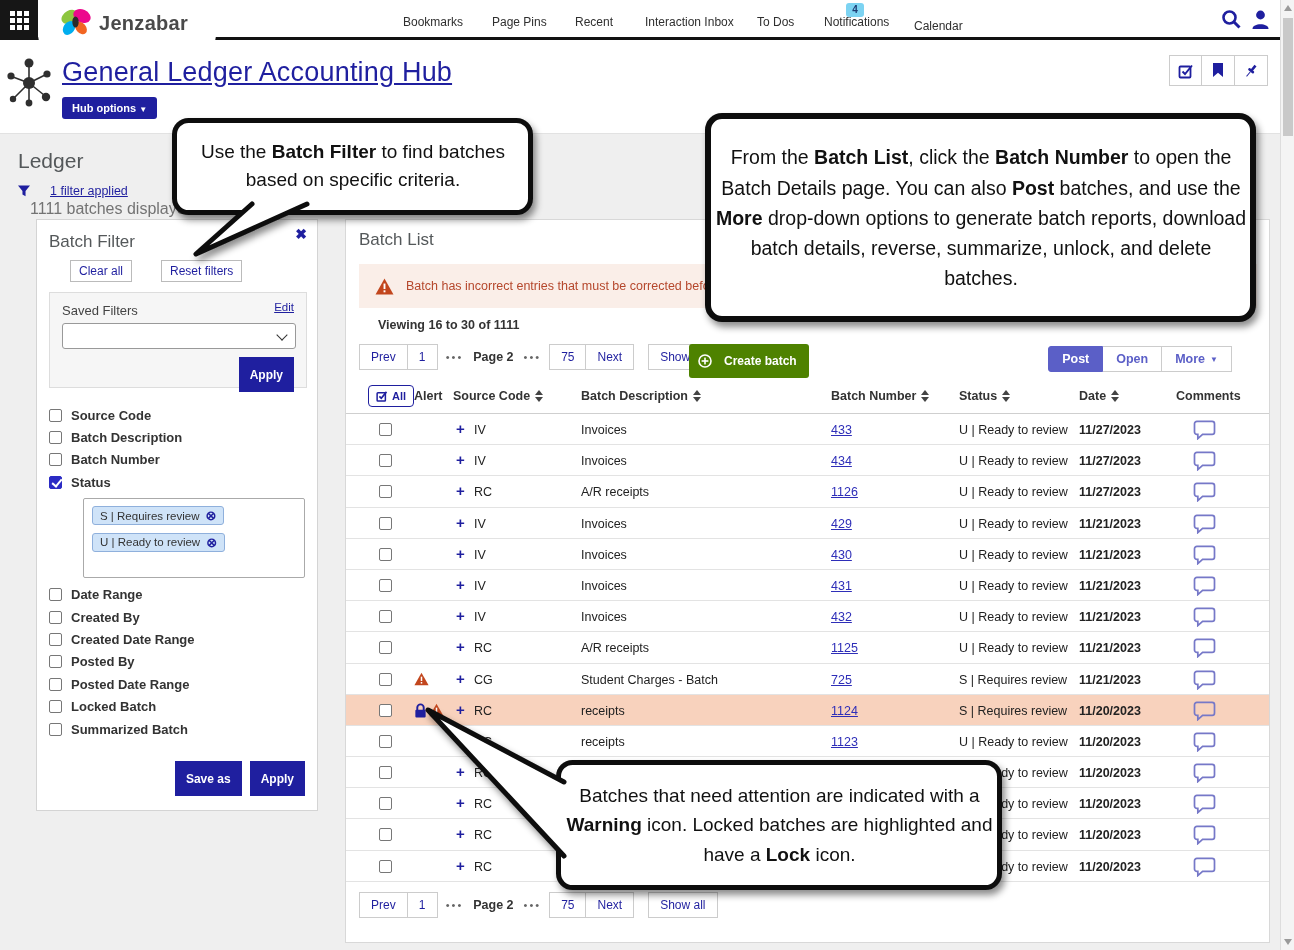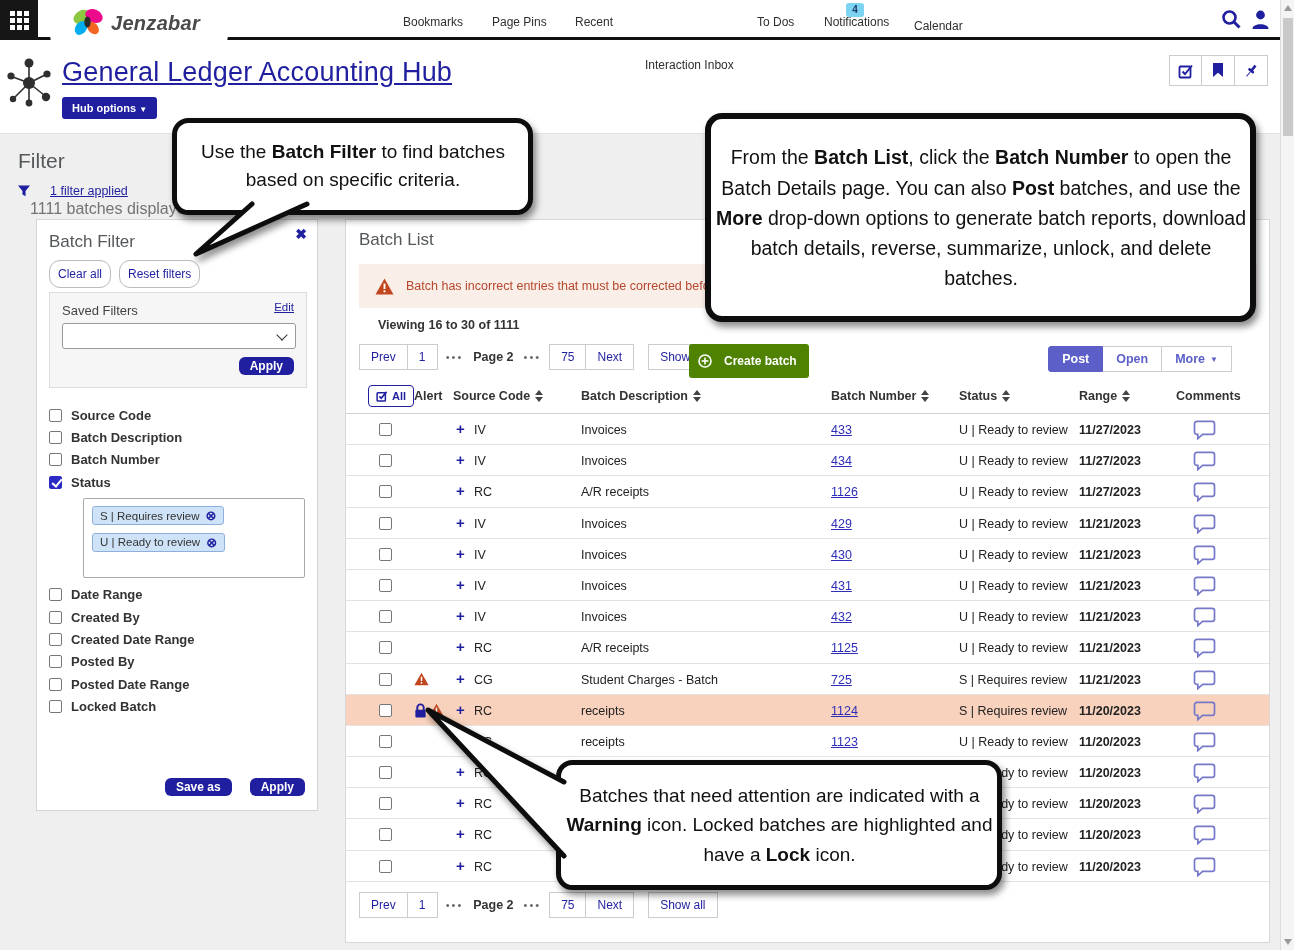--- a/index.html
+++ b/index.html
@@ -5,21 +5,21 @@
   * { margin:0; padding:0; box-sizing:border-box; }
   html,body { width:1294px; height:950px; }
   body { font-family:"Liberation Sans",sans-serif; background:#fff; overflow:hidden; position:relative; color:#222; }
   #app { position:absolute; inset:0; }
 
   
   .topbar { position:absolute; left:0; top:0; width:1294px; height:40px; background:#fff; border-bottom:3px solid #111; z-index:5; }
   .menu-sq { position:absolute; left:0; top:0; width:38px; height:40px; background:#161616; display:flex; align-items:center; justify-content:center; cursor:pointer; }
   .grid-ico { display:grid; grid-template-columns:repeat(3,5px); grid-gap:2px; }
   .grid-ico i { width:5px; height:5px; background:#fff; }
-  .logo-tab { position:absolute; left:50px; top:0; width:178px; height:46px; background:#fff; border-radius:0 0 10px 10px; z-index:6; display:flex; align-items:center; padding-left:21px;font-style:italic; }
+  .logo-tab { position:absolute; left:38px; top:0; width:178px; height:46px; background:#fff; border-radius:0 0 10px 10px; z-index:6; display:flex; align-items:center; padding-left:21px; }
   .brand-text { font-size:20px; font-weight:600; color:#4a4a4a; letter-spacing:.3px; margin-left:6px; }
   .nav-item { position:absolute; top:15px; font-size:12px; color:#2f2f2f; cursor:pointer; white-space:nowrap; }
   .nav-badge { position:absolute; left:846px; top:3px; width:18px; height:14px; background:#7cd3f2; border-radius:3px; font-size:10px; color:#1d3c74; text-align:center; line-height:14px; font-weight:700; }
   .top-icons { position:absolute; top:9px; right:24px; display:flex; gap:10px; }
 
   
   .header { position:absolute; left:0; top:43px; width:1294px; height:90px; background:#fff; }
   .hub-ico { position:absolute; left:4px; top:10px; }
   .page-title { position:absolute; left:62px; top:14px; font-size:27px; color:#1f1f9f; text-decoration:underline; font-weight:400; letter-spacing:.2px; cursor:pointer; }
   .hub-options { position:absolute; left:62px; top:54px; background:#1f1f9f; color:#fff; font-size:11px; font-weight:700; border:none; border-radius:3px; height:22px; padding:0 10px; cursor:pointer; }
@@ -32,27 +32,27 @@
   .content { position:absolute; left:0; top:133px; width:1294px; height:817px; background:#efefef; border-top:1px solid #e2e2e2; }
   .sb-title { position:absolute; left:18px; top:15px; font-size:21px; color:#54585a; }
   .sb-filter-link { position:absolute; left:18px; top:50px; font-size:12.5px; color:#1f1f9f; text-decoration:underline; cursor:pointer; display:flex; align-items:center; gap:20px; }
   .sb-count { position:absolute; left:30px; top:66px; font-size:16px; color:#737373; }
 
   
   .filter-card { position:absolute; left:36px; top:85px; width:282px; height:592px; background:#fff; border:1px solid #d4d4d4; }
   .fc-close { position:absolute; right:10px; top:6px; color:#1f1f9f; font-weight:700; font-size:14px; cursor:pointer; }
   .fc-title { position:absolute; left:12px; top:12px; font-size:17px; color:#54585a; }
   .fc-btnrow { position:absolute; left:12px; top:40px; display:flex; gap:8px; }
-  .btn-ghost { background:#fff; border:1px solid #bbb; border-radius:11px; color:#1f1f9f; font-size:12px; height:28px; padding:0 8px; cursor:pointer; }
+  .btn-ghost { background:#fff; border:1px solid #bbb; border-radius:0; color:#1f1f9f; font-size:12px; height:22px; padding:0 8px; cursor:pointer;margin-left:21px; }
   .saved-panel { position:absolute; left:12px; top:72px; width:258px; height:96px; background:#f6f6f6; border:1px solid #ddd; }
   .sp-label { position:absolute; left:12px; top:10px; font-size:13px; color:#444; }
   .sp-edit { position:absolute; right:12px; top:8px; font-size:11.5px; color:#1f1f9f; text-decoration:underline; cursor:pointer; }
   .sp-select { position:absolute; left:12px; top:30px; width:234px; height:26px; background:#fff; border:1px solid #999; border-radius:3px; cursor:pointer; }
   .sp-select .chev { position:absolute; right:9px; top:7px; width:8px; height:8px; border-right:1.5px solid #333; border-bottom:1.5px solid #333; transform:rotate(45deg); }
-  .btn-navy { background:#1f1f9f; color:#fff; border:none; border-radius:6px; font-size:12px; font-weight:700; height:18px; padding:0 11px; cursor:pointer;margin-left:10px; }
+  .btn-navy { background:#1f1f9f; color:#fff; border:none; border-radius:0; font-size:12px; font-weight:700; height:35px; padding:0 11px; cursor:pointer; }
   .sp-apply { position:absolute; right:12px; top:64px; }
   .fc-options { position:absolute; left:12px; top:184px; width:258px; }
   .opt-row { display:flex; align-items:center; gap:9px; height:22.4px; }
   .opt-box { width:13px; height:13px; border:1px solid #777; border-radius:2px; background:#fff; flex:none; cursor:pointer; position:relative; }
   .opt-box.checked { background:#2b2bc4; border-color:#2b2bc4; }
   .opt-box.checked:after { content:""; position:absolute; left:3.5px; top:0.5px; width:4px; height:8px; border-right:2px solid #fff; border-bottom:2px solid #fff; transform:rotate(40deg); }
   .opt-label { font-size:13px; font-weight:700; color:#333; }
   .tagbox { width:222px; min-height:80px; background:#fff; border:1px solid #aaa; border-radius:2px; margin:4px 0 6px 34px; padding:7px 8px; }
   .tag { display:inline-flex; align-items:center; gap:6px; background:#cfe3f8; border:1px solid #8fb0dc; border-radius:3px; font-size:11.5px; color:#333; padding:2px 7px; margin-bottom:7px; cursor:default; }
   .tag .x { color:#1f1f9f; font-size:13px; font-weight:700; cursor:pointer; line-height:1; }
@@ -128,21 +128,21 @@
           <i></i>
           <i></i>
           <i></i>
           <i></i>
         </span>
     </div>
     <div id="nav-items">
         <a class="nav-item" style="left: 403px;">Bookmarks</a>
         <a class="nav-item" style="left: 492px;">Page Pins</a>
         <a class="nav-item" style="left: 575px;">Recent</a>
-        <a class="nav-item" style="left: 645px; margin-top: 43px;">Interaction Inbox</a>
+        <a class="nav-item" style="left: 645px;">Interaction Inbox</a>
         <a class="nav-item" style="left: 757px;">To Dos</a>
         <a class="nav-item" style="left: 824px;">Notifications</a>
         <a class="nav-item" style="left: 914px; top: 19px;">Calendar</a>
       </div>
     <div class="nav-badge">4</div>
     <div class="top-icons">
       <svg width="20" height="21" viewBox="0 0 20 21">
         <circle cx="8.5" cy="8.5" r="6" fill="none" stroke="#1f1f9f" stroke-width="2.6"></circle>
         <line x1="13" y1="13" x2="18.5" y2="18.5" stroke="#1f1f9f" stroke-width="3"></line>
       </svg>
@@ -201,21 +201,21 @@
             <rect x="6.7" y="1" width="2.6" height="6" fill="#1f1f9f"></rect>
             <rect x="4.6" y="6.4" width="6.8" height="2.6" rx="1" fill="#1f1f9f"></rect>
             <rect x="7.6" y="9" width="0.9" height="6" fill="#1f1f9f"></rect>
           </g>
         </svg>
       </div>
     </div>
   </div>
 
   <div class="content">
-    <div class="sb-title">Filter</div>
+    <div class="sb-title">Ledger</div>
     <a class="sb-filter-link">
       <svg width="12" height="12" viewBox="0 0 14 13">
         <path d="M0,0 H14 L8.8,6.5 V12.5 L5.2,10.5 V6.5 Z" fill="#1f1f9f"></path>
       </svg>
       <span>1 filter applied</span>
     </a>
     <div class="sb-count">1111 batches displayed</div>
 
     <div class="filter-card">
       <span class="fc-close">✖</span>
@@ -291,20 +291,26 @@
           <div>
     <div class="opt-row">
       <span class="opt-box"></span>
       <span class="opt-label">Posted Date Range</span>
     </div>
   </div>
           <div>
     <div class="opt-row">
       <span class="opt-box"></span>
       <span class="opt-label">Locked Batch</span>
+    </div>
+  </div>
+          <div>
+    <div class="opt-row">
+      <span class="opt-box"></span>
+      <span class="opt-label">Summarized Batch</span>
     </div>
   </div>
         </div>
       <div class="fc-footer">
         <button class="btn-navy">Save as</button>
         <button class="btn-navy">Apply</button>
       </div>
     </div>
 
     <div class="list-card">
@@ -379,21 +385,21 @@
             </span>
           </span>
         <span class="th" style="left:613px;">
             <span>Status</span>
             <span class="sort">
               <i class="up"></i>
               <i class="dn"></i>
             </span>
           </span>
         <span class="th" style="left:733px;">
-            <span>Range</span>
+            <span>Date</span>
             <span class="sort">
               <i class="up"></i>
               <i class="dn"></i>
             </span>
           </span>
         <span class="th" style="left:830px;">
             <span>Comments</span>
           </span>
       </div>
       <div class="tbody" id="table-body">

